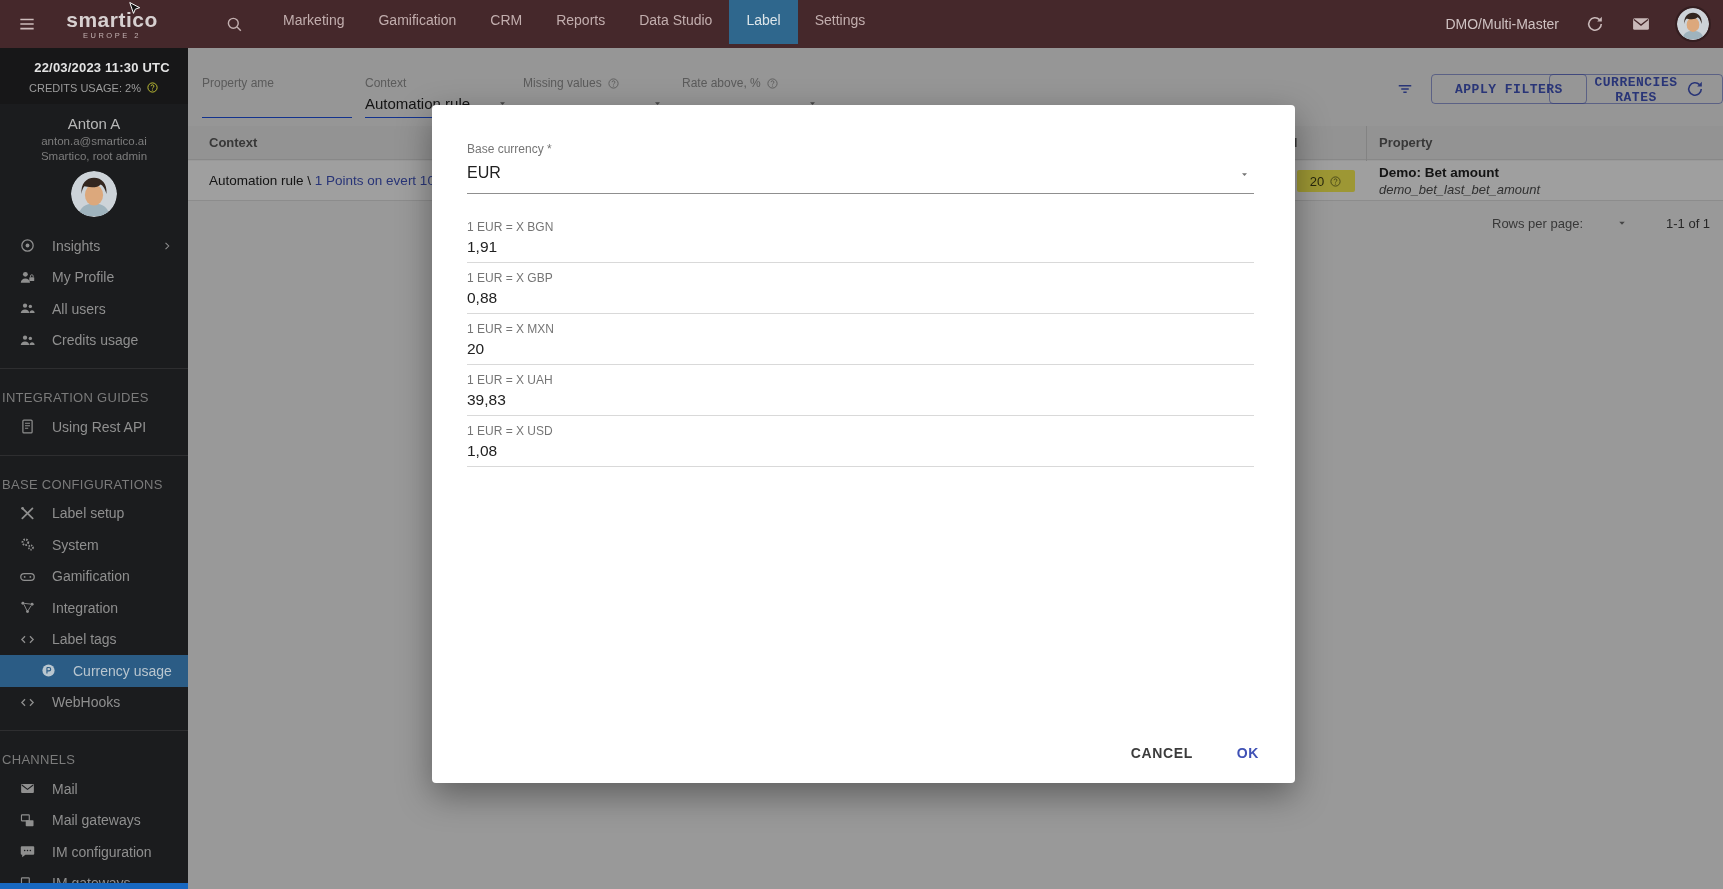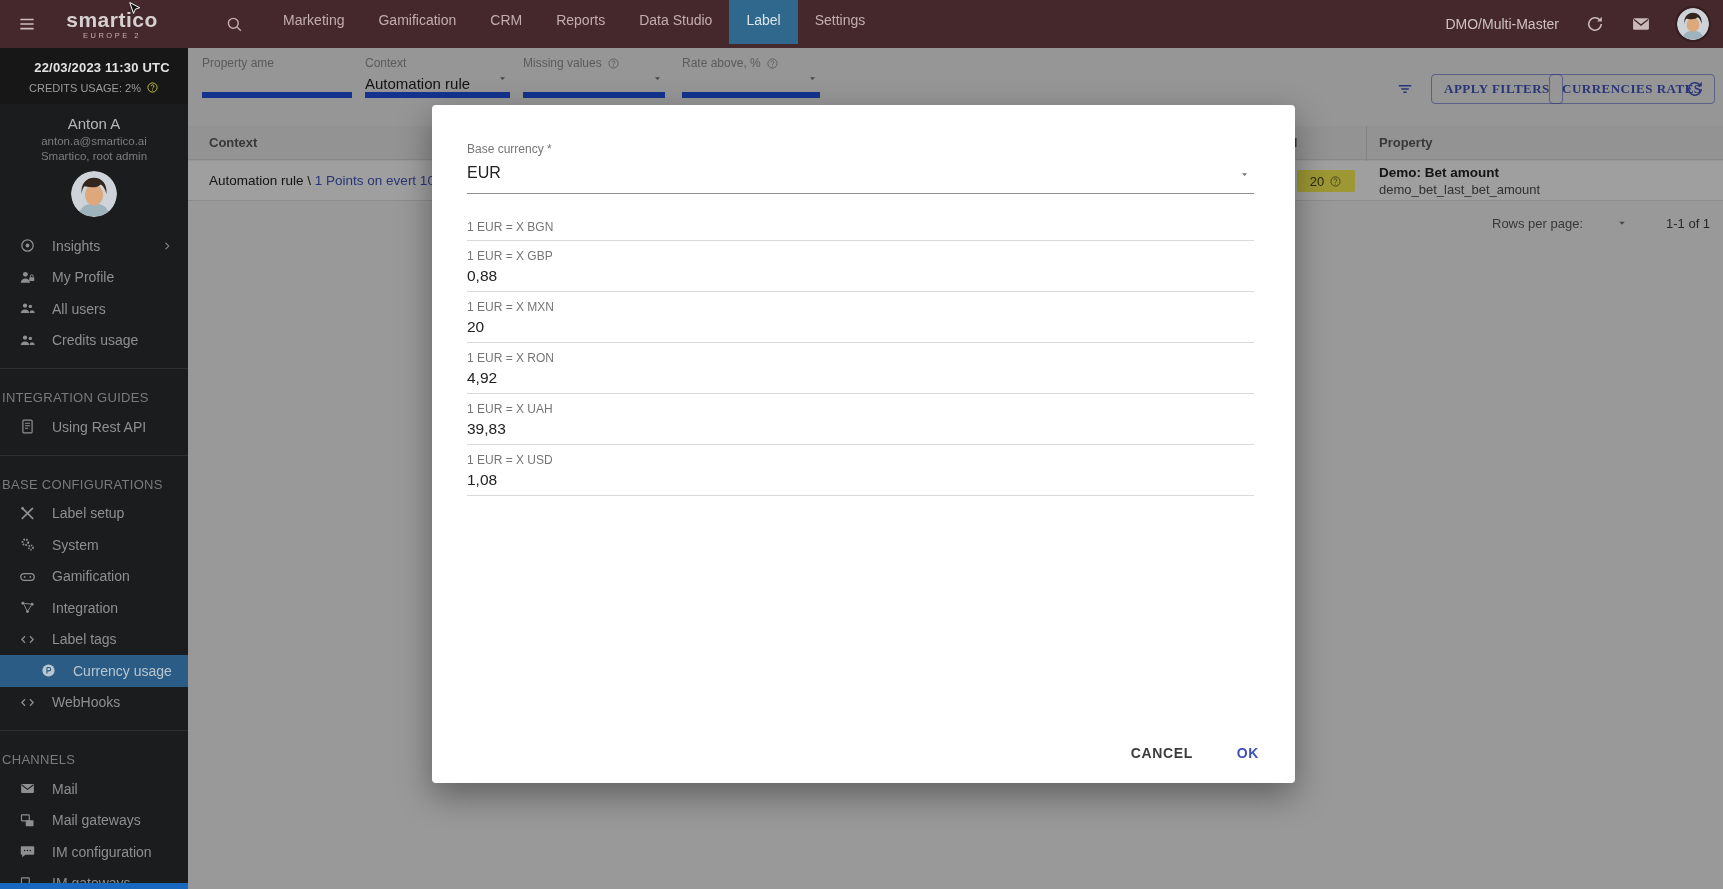--- a/index.html
+++ b/index.html
@@ -50,34 +50,34 @@
   .sb-header { height:30px; line-height:34px; padding-left:2px; color:#7b7b7b; font-size:13px;
     letter-spacing:.3px; white-space:nowrap; }
   .sb-divider { border-top:1px solid #2e2e30; margin:12px 0; }
   .sb-bluestrip { position:absolute; left:0; bottom:0; width:188px; height:6px; background:#1868c0; }
 
   
   .main { position:absolute; left:188px; top:48px; width:1535px; height:841px; background:#e8e8e8; }
   .main-overlay { position:absolute; left:0; top:0; width:100%; height:100%;
     background:rgba(0,0,0,.34); z-index:3; }
   .filterbar { position:absolute; left:0; top:0; width:100%; height:78px; background:#e4e4e4; }
-  .ffield { position:absolute; top:8px; height:42px; border-bottom:6px solid #1d4ed8; }
+  .ffield { position:absolute; top:28px; height:42px; border-bottom:1px solid #1d4ed8; }
   .f1 { left:14px;  width:150px; }
   .f2 { left:177px; width:145px; }
   .f3 { left:335px; width:142px; }
   .f4 { left:494px; width:138px; }
   .flabel { font-size:12px; color:#8a8a8a; display:flex; align-items:center; gap:5px; }
   .flabel .hlp { width:13px; height:13px; color:#8a8a8a; }
   .fvalue { font-size:15px; color:#212121; margin-top:5px; min-height:18px; }
   .dd { position:absolute; right:2px; bottom:8px; width:11px; height:11px; color:#6e6e6e; }
   .fb-filter { position:absolute; left:1207px; top:31px; width:20px; height:20px; color:#3f51b5; }
   .btn-outline { position:absolute; top:26px; height:30px; border:1px solid rgba(63,81,181,.55);
     border-radius:4px; background:transparent; color:#3f51b5; font-size:13px; font-weight:bold;
-    letter-spacing:.5px; padding:0 12px; cursor:pointer;
-    font-family:Liberation Serif, serif; }
+    letter-spacing:.5px; padding:0 23px; cursor:pointer;
+    font-family:Liberation Mono, monospace; }
   .btn-apply { left:1243px; }
   .btn-rates { left:1361px; }
   .fb-refresh { position:absolute; left:1497px; top:31px; width:20px; height:20px; color:#3f51b5; }
 
   
   .thead { position:absolute; left:0; top:78px; width:100%; height:34px; background:#e0e0e0;
     border-bottom:1px solid #cfcfcf; }
   .th { position:absolute; top:0; line-height:34px; font-size:13px; font-weight:bold; color:#555; }
   .th-context { left:21px; } .th-n { left:1100px; } .th-property { left:1191px; }
   .trow { position:absolute; left:0; top:113px; width:100%; height:40px; background:#f2f2f2;
@@ -85,21 +85,21 @@
   .td-context { position:absolute; left:21px; top:0; width:224px; line-height:40px; font-size:13.5px;
     color:#212121; white-space:nowrap; overflow:hidden; }
   .td-context a { color:#3f51b5; text-decoration:none; }
   .col-divider { position:absolute; left:1178px; top:78px; width:1px; height:75px; background:#c7c7c7; }
   .badge-n { position:absolute; left:1109px; top:9px; width:58px; height:22px; background:#efe550;
     border-radius:2px; display:flex; align-items:center; justify-content:center; gap:5px;
     font-size:13px; color:#3c3c14; }
   .badge-n .hlp { width:13px; height:13px; color:#6a6a24; }
   .td-prop { position:absolute; left:1191px; top:4px; }
   .td-prop-title { font-size:13.5px; font-weight:bold; color:#212121; }
-  .td-prop-code { font-size:13px; color:#4a4a4a; margin-top:2px; }
+  .td-prop-code { font-size:13px; color:#4a4a4a; margin-top:2px;font-style:italic; }
   .pager { position:absolute; left:0; top:160px; width:100%; height:30px; }
   .pg-label { position:absolute; left:1304px; top:8px; font-size:13px; color:#565656; }
   .pg-dd { position:absolute; left:1428px; top:9px; width:12px; height:12px; color:#6b6b6b; }
   .pg-range { position:absolute; left:1478px; top:8px; font-size:13px; color:#3c3c3c; }
 
   
   .modal { position:absolute; left:432px; top:105px; width:863px; height:678px; background:#fff;
     border-radius:4px; box-shadow:0 12px 34px rgba(0,0,0,.38); z-index:10; padding:38px 41px 0 35px; }
   .m-base { position:relative; border-bottom:1px solid #8f8f8f; padding-bottom:11px; }
   .m-label { font-size:12px; color:#757575; line-height:13px; }
@@ -494,34 +494,31 @@
     <div class="m-base-value">EUR</div>
     <span class="dd">
         <svg viewBox="0 0 24 24">
           <path d="M6.5 9.5l5.5 6 5.5-6z" fill="currentColor"></path>
         </svg>
       </span>
   </div>
   <div class="m-rates">
     <div class="m-row">
       <div class="m-label">1 EUR = X BGN</div>
+      <div class="m-value">1,91</div>
     </div>
     <div class="m-row">
       <div class="m-label">1 EUR = X GBP</div>
       <div class="m-value">0,88</div>
     </div>
     <div class="m-row">
       <div class="m-label">1 EUR = X MXN</div>
       <div class="m-value">20</div>
     </div>
     <div class="m-row">
-      <div class="m-label">1 EUR = X RON</div>
-      <div class="m-value">4,92</div>
-    </div>
-    <div class="m-row">
       <div class="m-label">1 EUR = X UAH</div>
       <div class="m-value">39,83</div>
     </div>
     <div class="m-row">
       <div class="m-label">1 EUR = X USD</div>
       <div class="m-value">1,08</div>
     </div>
   </div>
   <div class="m-actions">
     <button class="m-btn m-cancel">CANCEL</button>

